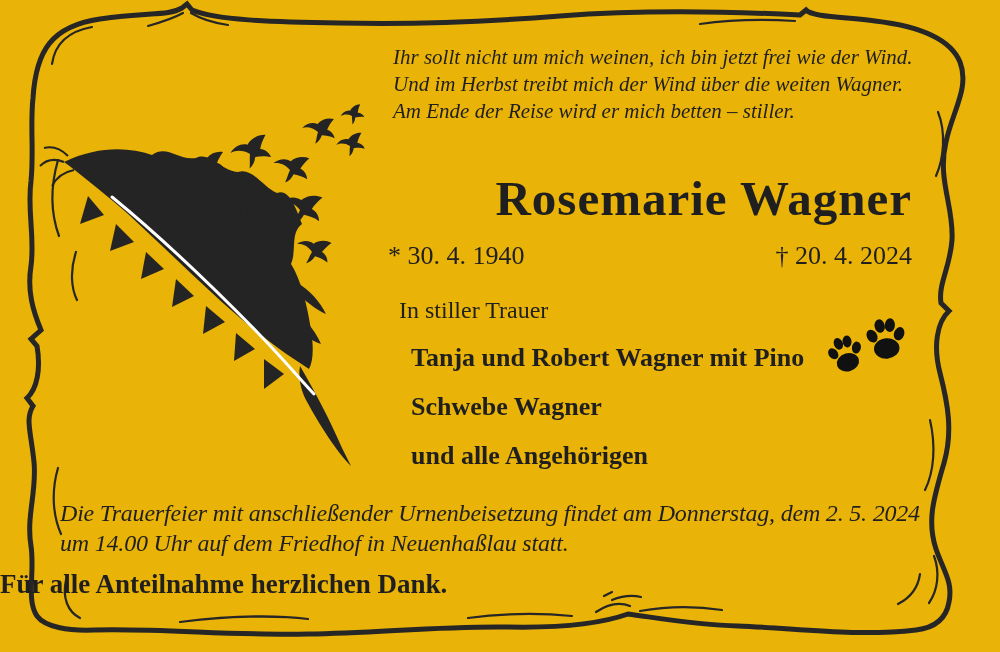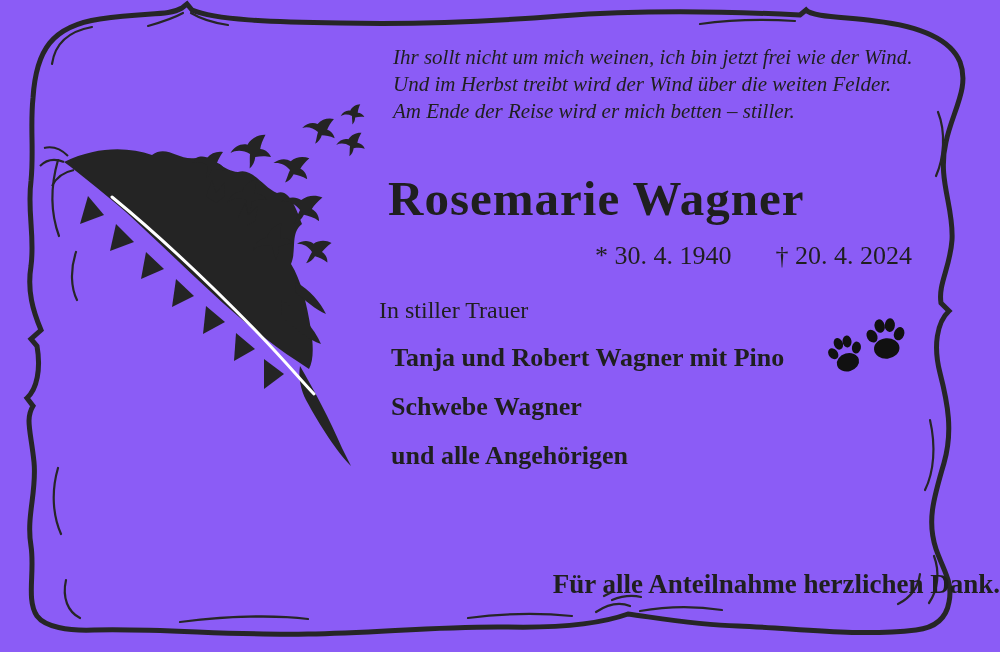--- a/index.html
+++ b/index.html
@@ -1,38 +1,38 @@
 <!DOCTYPE html>
 <html><head>
 <meta charset="utf-8">
 <style>
   html,body{margin:0;padding:0;background:#888;}
   .canvas{
     position:relative;
     width:1000px;height:652px;
-    background:#8b5cf6;
+    background:#eab308;
     overflow:hidden;
     font-family:"Liberation Serif", serif;
     color:#1f1f1f;
   }
   .art{position:absolute;inset:0;z-index:1;pointer-events:none;}
   .txt{position:absolute;z-index:2;}
   .poem{left:393px;top:44px;font-style:italic;font-size:21px;line-height:27px;}
   .poem p{margin:0;white-space:nowrap;}
   .deceased-name{
-    left:388px;top:170px;width:524px;text-align:left;
+    left:388px;top:170px;width:524px;text-align:right;
     font-size:49px;font-weight:bold;letter-spacing:1px;margin:0;
   }
-  .dates{left:388px;top:241px;width:524px;display:flex;justify-content:flex-end;gap:44px;font-size:26px;}
-  .mourning{left:379px;top:293px;}
+  .dates{left:388px;top:241px;width:524px;display:flex;justify-content:space-between;gap:44px;font-size:26px;}
+  .mourning{left:399px;top:293px;}
   .mourning-intro{font-size:24px;line-height:34px;margin:0;}
   .mourner{font-size:26px;font-weight:bold;line-height:37px;margin:12px;white-space:nowrap;}
   .funeral{left:60px;top:498px;font-style:italic;font-size:24px;line-height:30px;letter-spacing:-0.2px;}
   .funeral p{margin:0;white-space:nowrap;}
-  .thanks{left:0;top:569px;width:1000px;text-align:right;font-size:27px;font-weight:bold;margin:0;}
+  .thanks{left:0;top:569px;width:1000px;text-align:left;font-size:27px;font-weight:bold;margin:0;}
 </style>
 </head>
 <body>
 
 <div class="canvas">
 
   <svg class="art" viewBox="0 0 1000 652">
     <defs>
       <path id="bird" d="M0 0 C-5 -4 -11 -5 -16 -3 C-12 -8 -6 -10 -1 -8 C3 -13 9 -15 15 -14 C12 -10 10 -6 9 -3 C13 -2 16 1 17 5 C12 3 8 3 4 3 C3 7 1 10 -2 12 C-1 8 -1 4 0 0 Z"></path>
       <g id="paw">
@@ -103,34 +103,38 @@
     </g>
 
     <g fill="#111111">
       <use href="#paw" transform="translate(846,355) scale(1.5) rotate(-15)"></use>
       <use href="#paw" transform="translate(886,340) scale(1.7) rotate(-5)"></use>
     </g>
   </svg>
 
   <div class="txt poem">
     <p>Ihr sollt nicht um mich weinen, ich bin jetzt frei wie der Wind.</p>
-    <p>Und im Herbst treibt wird der Wind über die weiten Felder.</p>
+    <p>Und im Herbst treibt mich der Wind über die weiten Wagner.</p>
     <p>Am Ende der Reise wird er mich betten – stiller.</p>
   </div>
 
   <h1 class="txt deceased-name">Rosemarie Wagner</h1>
 
   <div class="txt dates">
     <span>* 30. 4. 1940</span>
     <span>† 20. 4. 2024</span>
   </div>
 
   <div class="txt mourning">
     <p class="mourning-intro">In stiller Trauer</p>
     <p class="mourner">Tanja und Robert Wagner mit Pino</p>
     <p class="mourner">Schwebe Wagner</p>
     <p class="mourner">und alle Angehörigen</p>
   </div>
 
+  <div class="txt funeral">
+    <p>Die Trauerfeier mit anschließender Urnenbeisetzung findet am Donnerstag, dem 2. 5. 2024</p>
+    <p>um 14.00 Uhr auf dem Friedhof in Neuenhaßlau statt.</p>
+  </div>
 
   <p class="txt thanks">Für alle Anteilnahme herzlichen Dank.</p>
 
 </div>
 
 </body></html>

